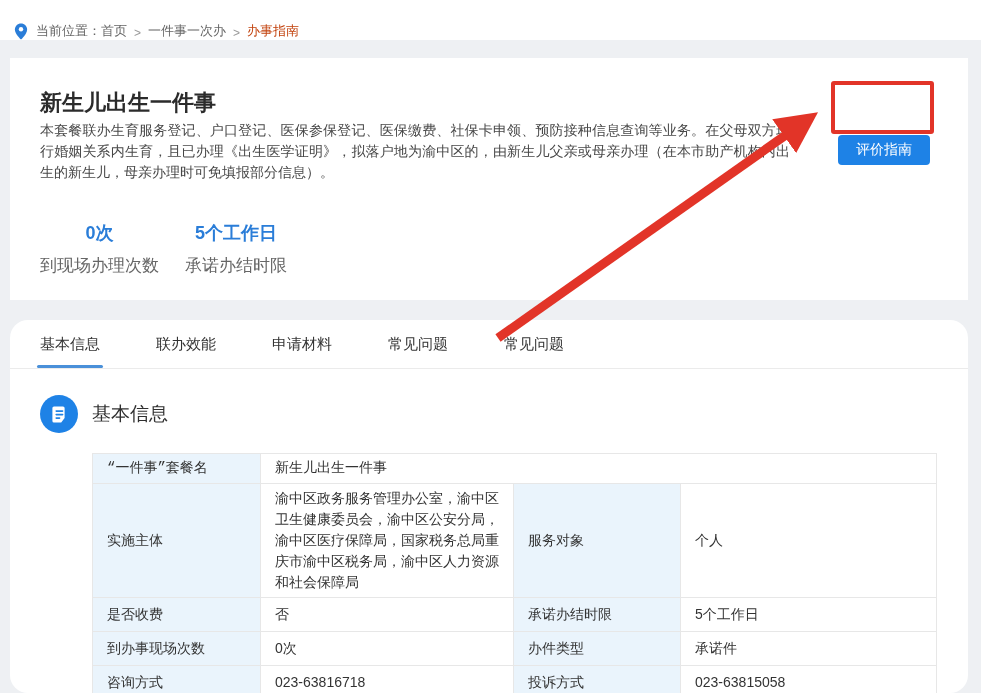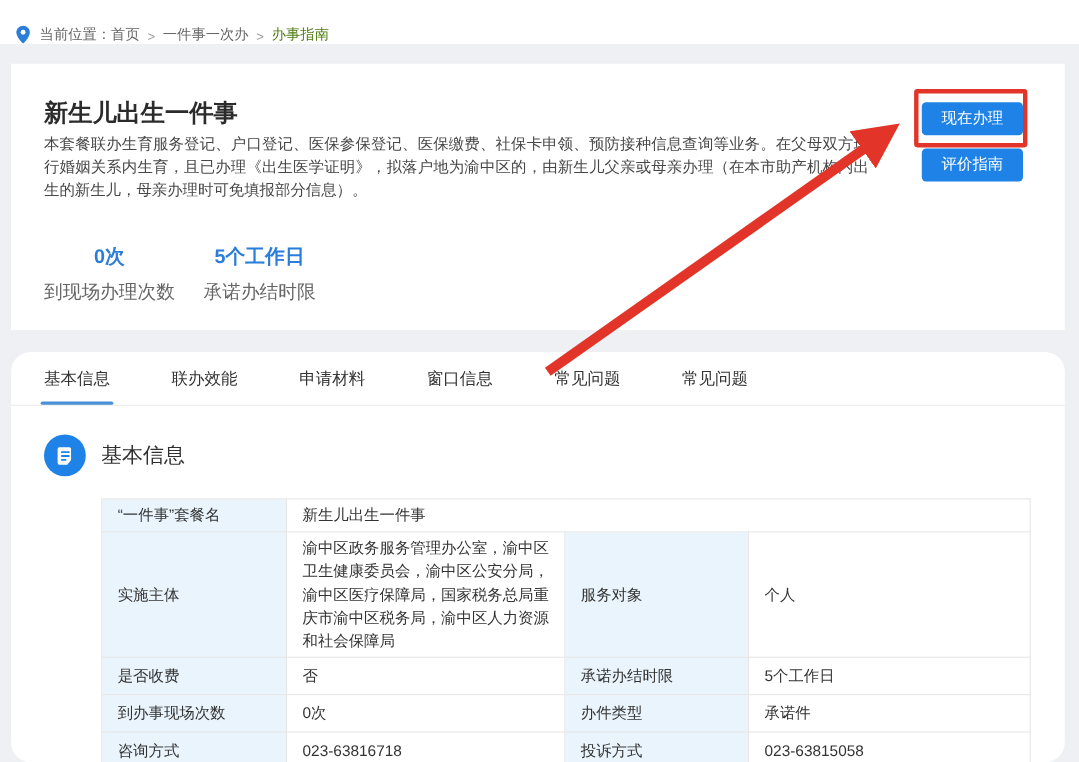--- a/index.html
+++ b/index.html
@@ -6,21 +6,21 @@
   html,body { background:#eef0f3; }
   body { font-family:"Liberation Sans","DejaVu Sans",sans-serif; color:#333; }
   .page { position:relative; width:981px; height:693px; background:#eef0f3; overflow:hidden; }
 
   
   .crumb-bar { position:absolute; left:0; top:0; width:981px; height:40px; background:#fff;
                display:flex; align-items:flex-end; padding-left:14px; font-size:13px; color:#666; }
   .crumb-bar .pin { width:14px; height:17px; margin-right:8px; flex:0 0 auto; }
   .crumb-sep { margin:0 7px; color:#999; font-size:12px; }
   .crumb-link { color:#666; cursor:pointer; }
-  .crumb-link.current { color:#4d7c0f; }
+  .crumb-link.current { color:#c2410c; }
 
   
   .hero-card { position:absolute; left:10px; top:58px; width:958px; height:242px; background:#fff; }
   .hero-title { position:absolute; left:30px; top:30px; font-size:22px; font-weight:700; color:#2b2b2b; }
   .hero-desc { position:absolute; left:30px; top:62px; width:750px; font-size:14px; line-height:21px; color:#474747; text-align:justify; }
   .stats { position:absolute; left:30px; top:163px; display:flex; gap:26px; }
   .stat { text-align:center; }
   .stat:nth-child(1){ min-width:95px; }
   .stat:nth-child(2){ min-width:100px; }
   .stat-value { font-size:18px; font-weight:700; color:#2a7dd8; }
@@ -40,21 +40,21 @@
                        background:#4a90d9; border-radius:2px; }
   .section-head { display:flex; align-items:center; margin:26px 0 0 30px; }
   .section-icon { width:38px; height:38px; border-radius:50%; background:#1e82e6;
                   display:flex; align-items:center; justify-content:center; flex:0 0 auto; }
   .section-title { margin-left:14px; font-size:19px; color:#2f2f2f; }
 
   table.info { border-collapse:collapse; margin:20px 0 0 82px; width:844px; table-layout:fixed;
                font-size:14px; color:#333; }
   table.info td { border:1px solid #e7e7e7; padding:4px 14px; vertical-align:middle; line-height:21px; }
   td.lbl { background:#eaf4fc; }
-  tr.r1 td { height:20px; }
+  tr.r1 td { height:20px;font-family:Liberation Mono, monospace; }
   tr.r2 td { height:92px; }
   tr.r3 td, tr.r4 td, tr.r5 td { height:34px; }
 
   
   .anno-box { position:absolute; left:831px; top:81px; width:103px; height:53px;
               border:4px solid #e23428; border-radius:3px; pointer-events:none; z-index:40; }
   .anno-arrow { position:absolute; left:0; top:0; width:981px; height:693px;
                 pointer-events:none; z-index:41; }
 </style>
 </head>
@@ -83,30 +83,28 @@
       <div class="stat">
         <div class="stat-value">0次</div>
         <div class="stat-label">到现场办理次数</div>
       </div>
       <div class="stat">
         <div class="stat-value">5个工作日</div>
         <div class="stat-label">承诺办结时限</div>
       </div>
     </div>
 
-    <button class="btn btn-primary">现在办理</button>
     <button class="btn btn-secondary">评价指南</button>
   </div>
 
   <div class="content-card">
     <div class="tabs">
       <div class="tab active">基本信息</div>
       <div class="tab">联办效能</div>
       <div class="tab">申请材料</div>
-      <div class="tab">窗口信息</div>
       <div class="tab">常见问题</div>
       <div class="tab">常见问题</div>
     </div>
 
     <div class="section-head">
       <div class="section-icon">
         <svg width="19" height="19" viewBox="0 0 19 19">
           <path d="M4 1.5 h9 a1.6 1.6 0 0 1 1.6 1.6 v10 l-3.4 4.4 h-7.2 a1.6 1.6 0 0 1-1.6-1.6 v-12.8 a1.6 1.6 0 0 1 1.6-1.6 z" fill="#fff"></path>
           <rect x="5.4" y="5.2" width="8" height="1.7" rx="0.8" fill="#1e82e6"></rect>
           <rect x="5.4" y="8.7" width="8" height="1.7" rx="0.8" fill="#1e82e6"></rect>

